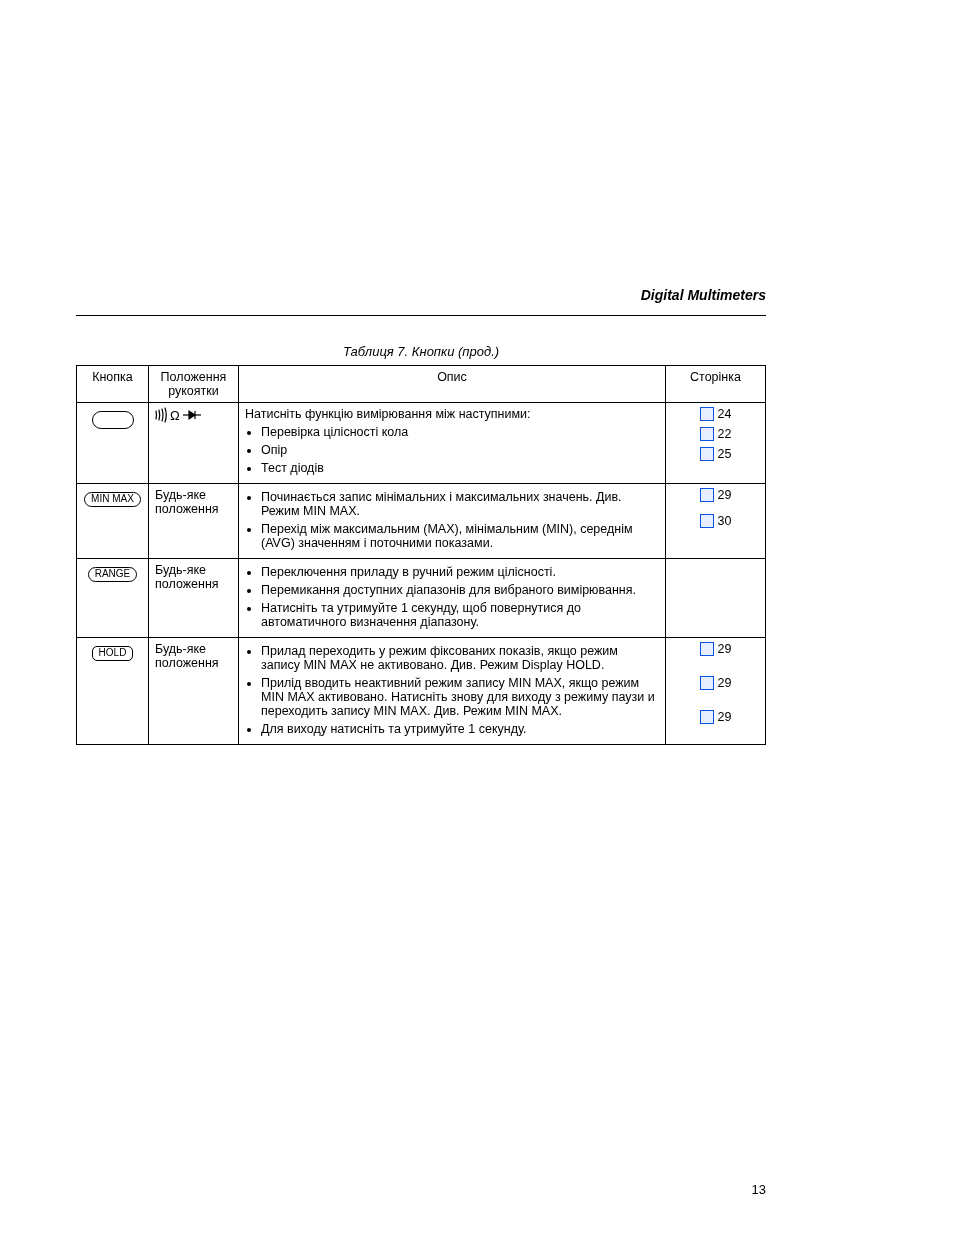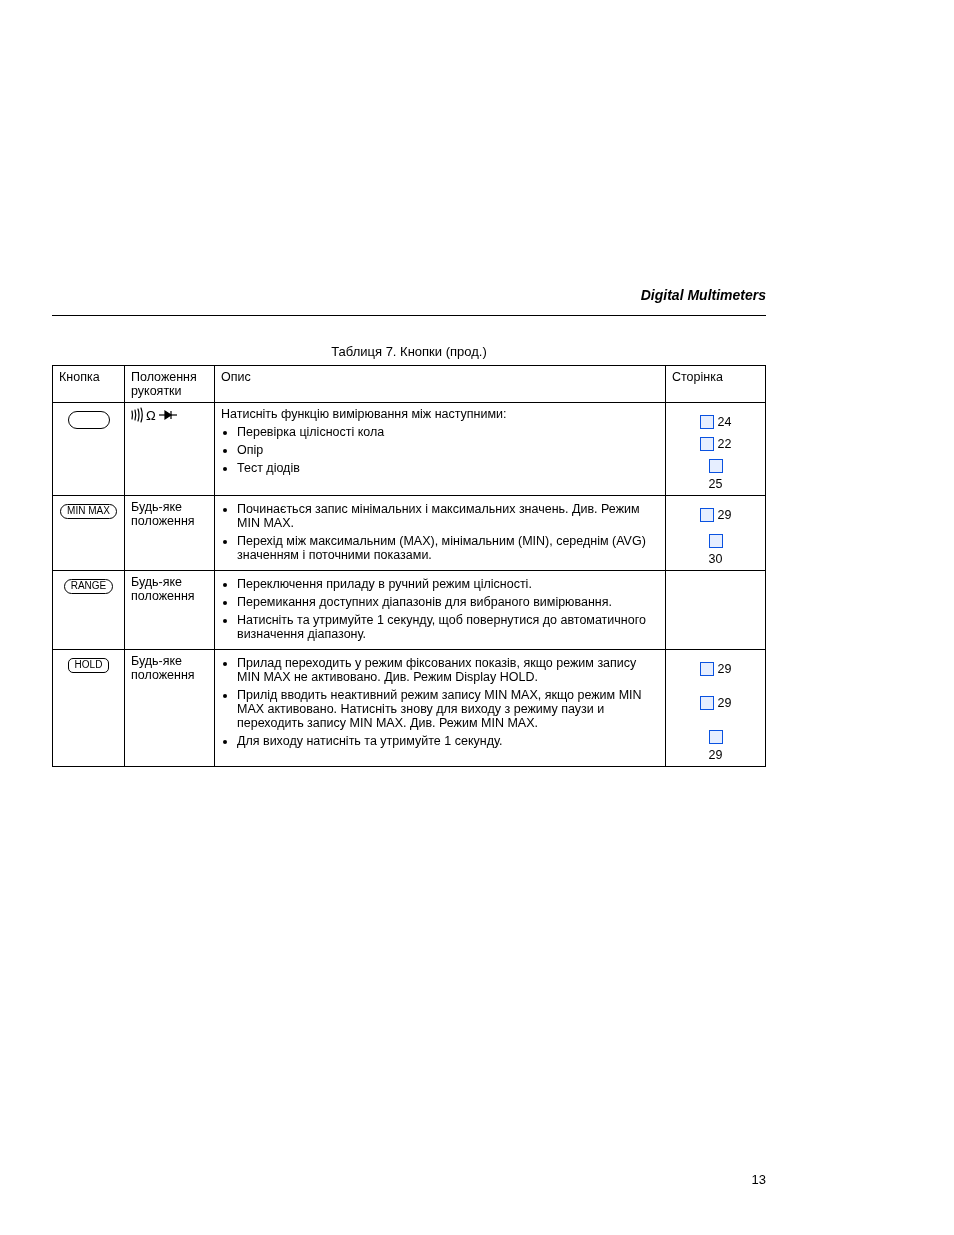--- a/index.html
+++ b/index.html
@@ -6,70 +6,71 @@
   html, body {
     margin: 0; padding: 0;
     font-family: "Helvetica Neue", Helvetica, Arial, sans-serif;
     color: #000;
     background: #fff;
   }
   .page {
     width: 842px;
     height: 1235px;
     position: relative;
-    padding: 76px 76px 0 52px;
+    padding: 76px 76px 0 76px;
   }
   .header-block {
     margin-top: 210px;
     text-align: right;
     font-size: 14px;
     font-style: italic;
     line-height: 1.35;
   }
   .header-block .title    { font-weight: bold; }
   .header-block .subtitle { font-weight: normal; }
   hr.rule {
     border: none;
     border-top: 1px solid #000;
     margin: 10px 0 28px 0;
   }
   .table-caption {
     text-align: center;
     font-size: 13px;
     margin-bottom: 6px;
+    font-style: italic;
   }
 
   table { border-collapse: collapse; width: 100%; table-layout: fixed; }
 
   th, td {
     border: 1px solid #000;
     font-size: 12.5px;
     padding: 4px 6px;
     vertical-align: top;
     text-align: left;
     font-weight: normal;
   }
-  thead th { font-weight: normal; }
+  thead th { text-align: center; font-weight: normal; }
   col.c1 { width: 72px; }
   col.c2 { width: 90px; }
   col.c3 { width: auto; }
   col.c4 { width: 100px; }
 
   .btn-cell { text-align: center; padding-top: 8px; padding-bottom: 8px; margin-top: 36px; }
 
   .pos-cell { }
   .pos-text { font-size: 12.5px; }
 
   .desc ul { margin: 2px 0 0 0; padding-left: 16px; }
   .desc li { margin-bottom: 4px; }
   .desc p  { margin: 0 0 4px 0; }
 
   .page-col { text-align: center; font-size: 12.5px; }
-  .page-col .page-item { display: flex; align-items: center; justify-content: center; gap: 4px; margin-bottom: 6px; margin-top: 8px; }
-  .page-col .page-item:last-child { margin-bottom: 0; flex-direction: column; }
+  .page-col .page-item { display: flex; align-items: center; justify-content: center; gap: 4px; margin-bottom: 6px; }
+  .page-col .page-item:last-child { margin-bottom: 0; }
   .page-col .sq {
     display: inline-block;
     width: 14px; height: 14px;
     border: 1.5px solid #0a52e0;
     background: #e6eeff;
   }
   .page-col .pg { color: #000; }
 
   
   .key {
@@ -85,21 +86,21 @@
     border: 1.2px solid #000;
     border-radius: 10px;
     padding: 1px 6px 2px 6px;
     font-size: 10px;
     line-height: 1;
     white-space: nowrap;
   }
 
   .footer-pagenum {
     position: absolute;
-    bottom: 48px;
+    bottom: 38px;
     right: 76px;
     font-size: 13px;
   }
 </style>
 </head>
 <body>
 
 <div class="page">
 
   <div class="header-block">

